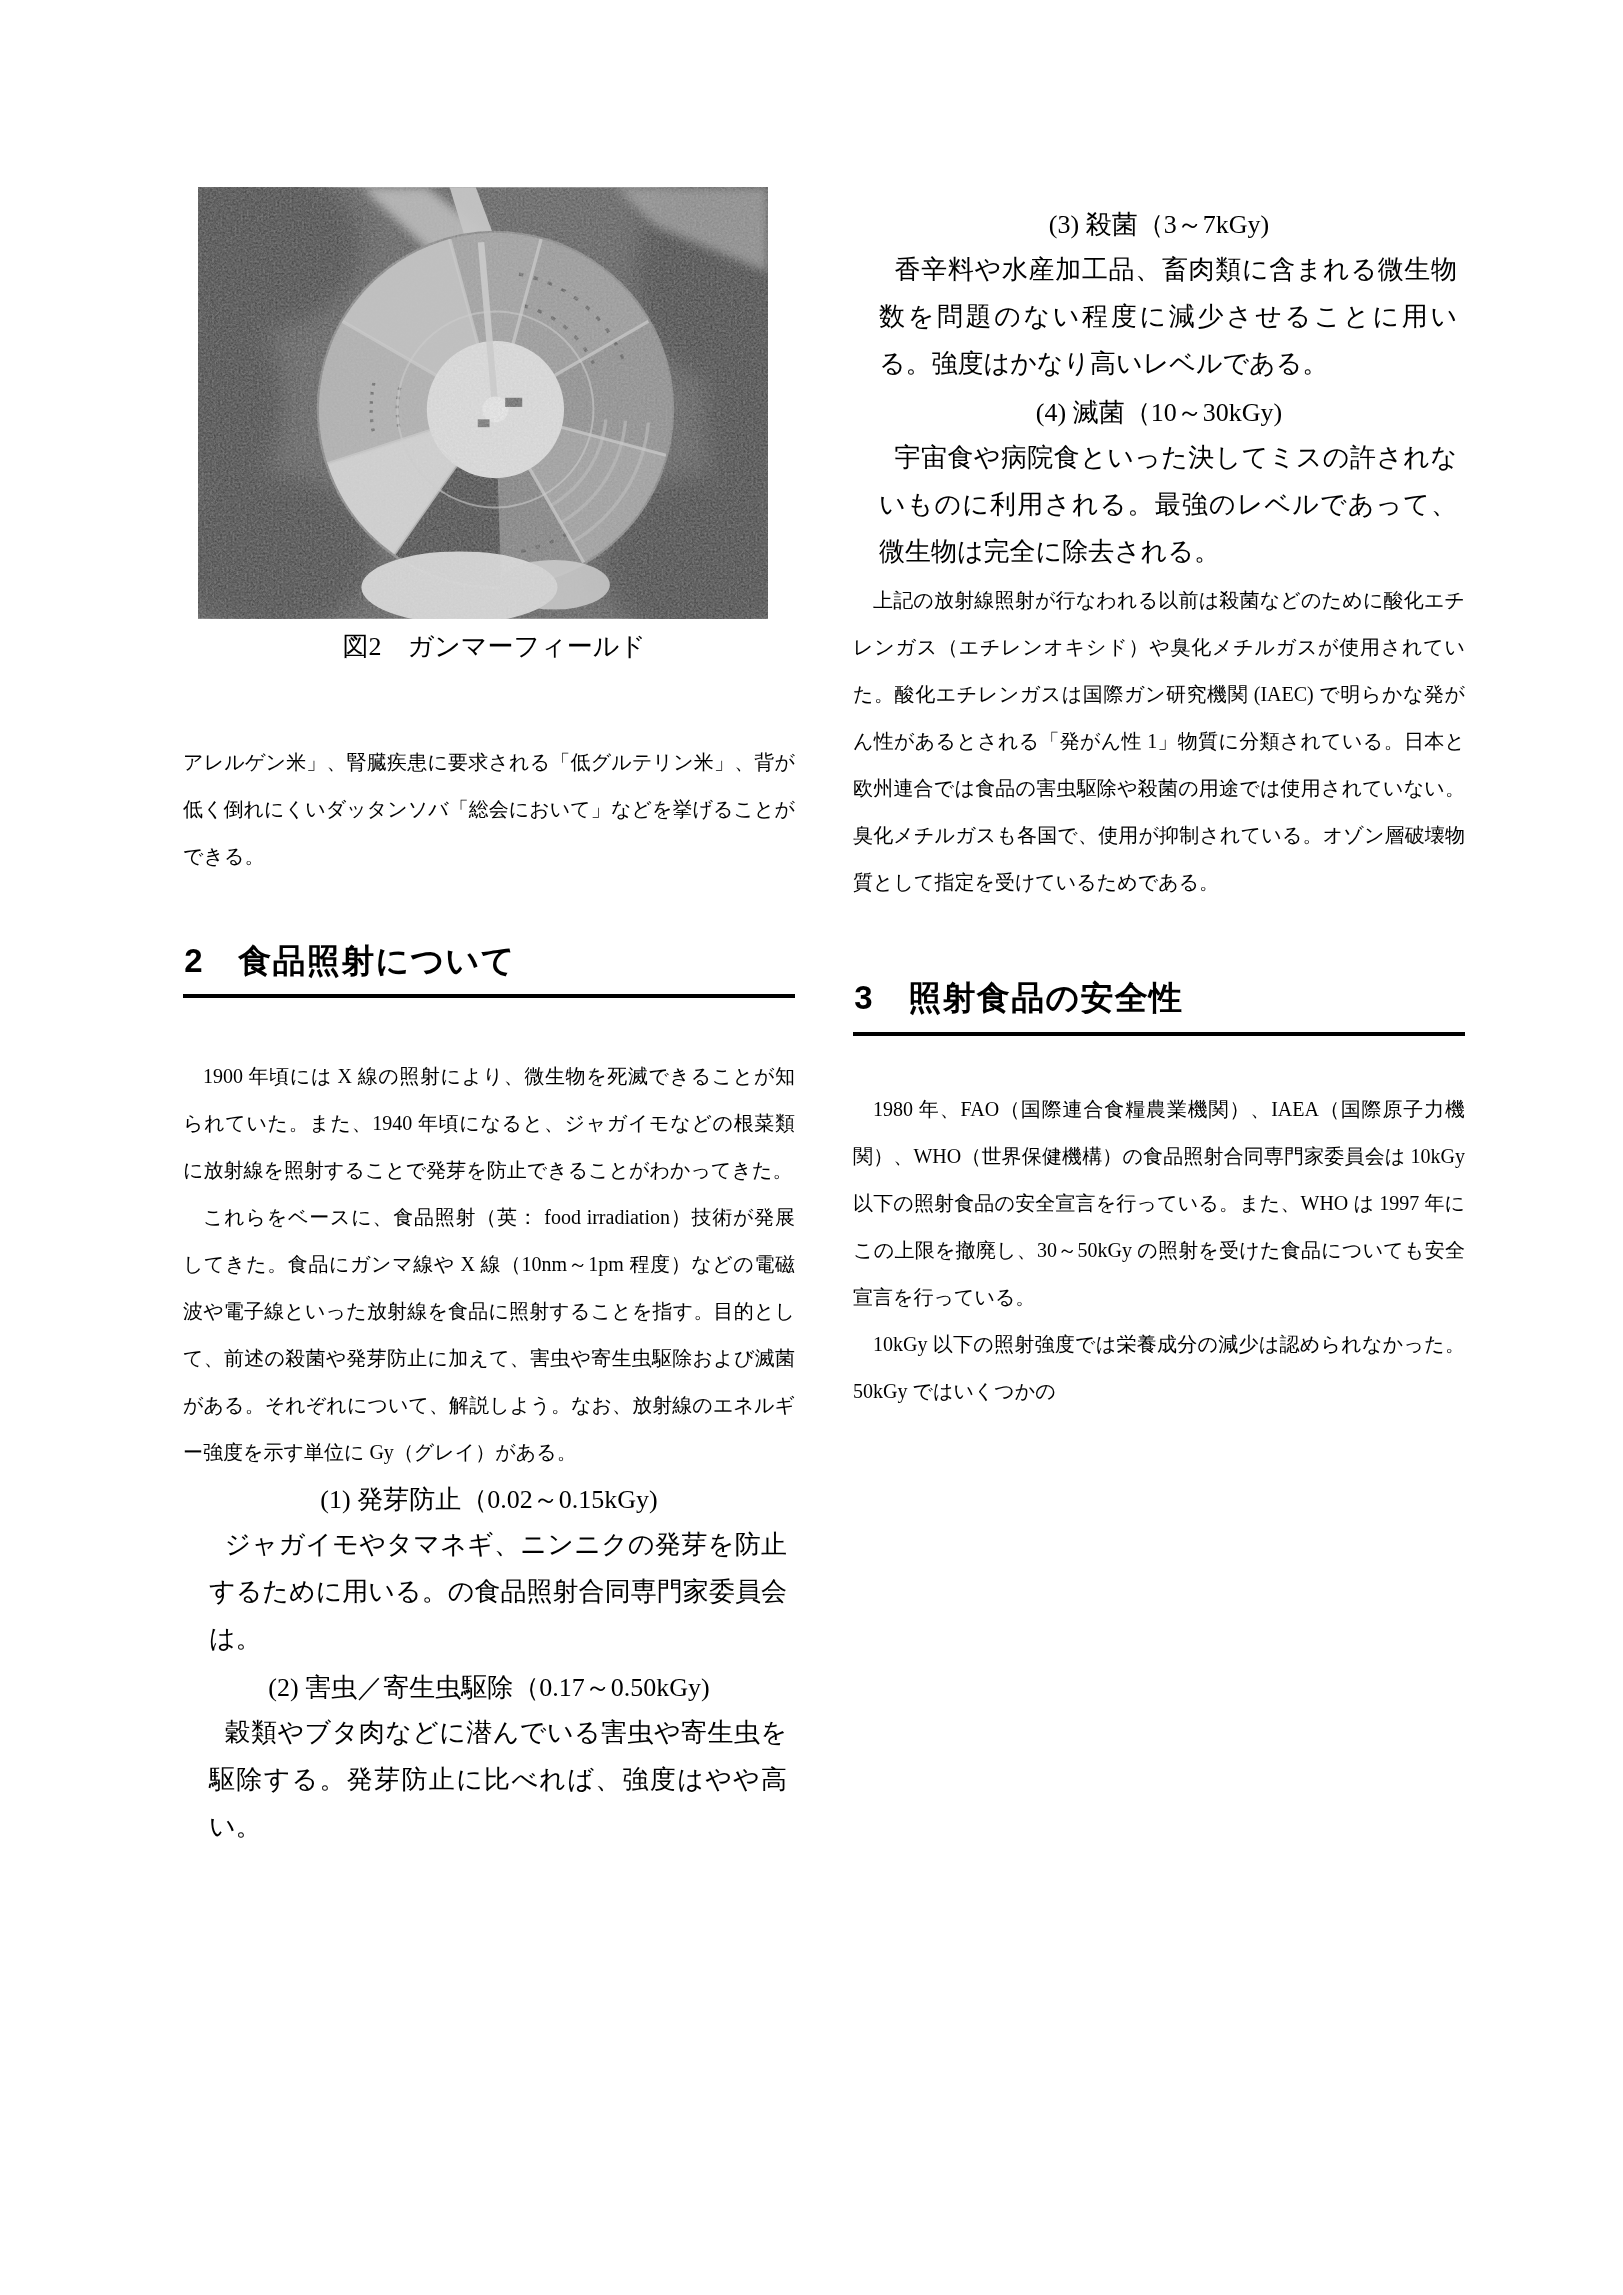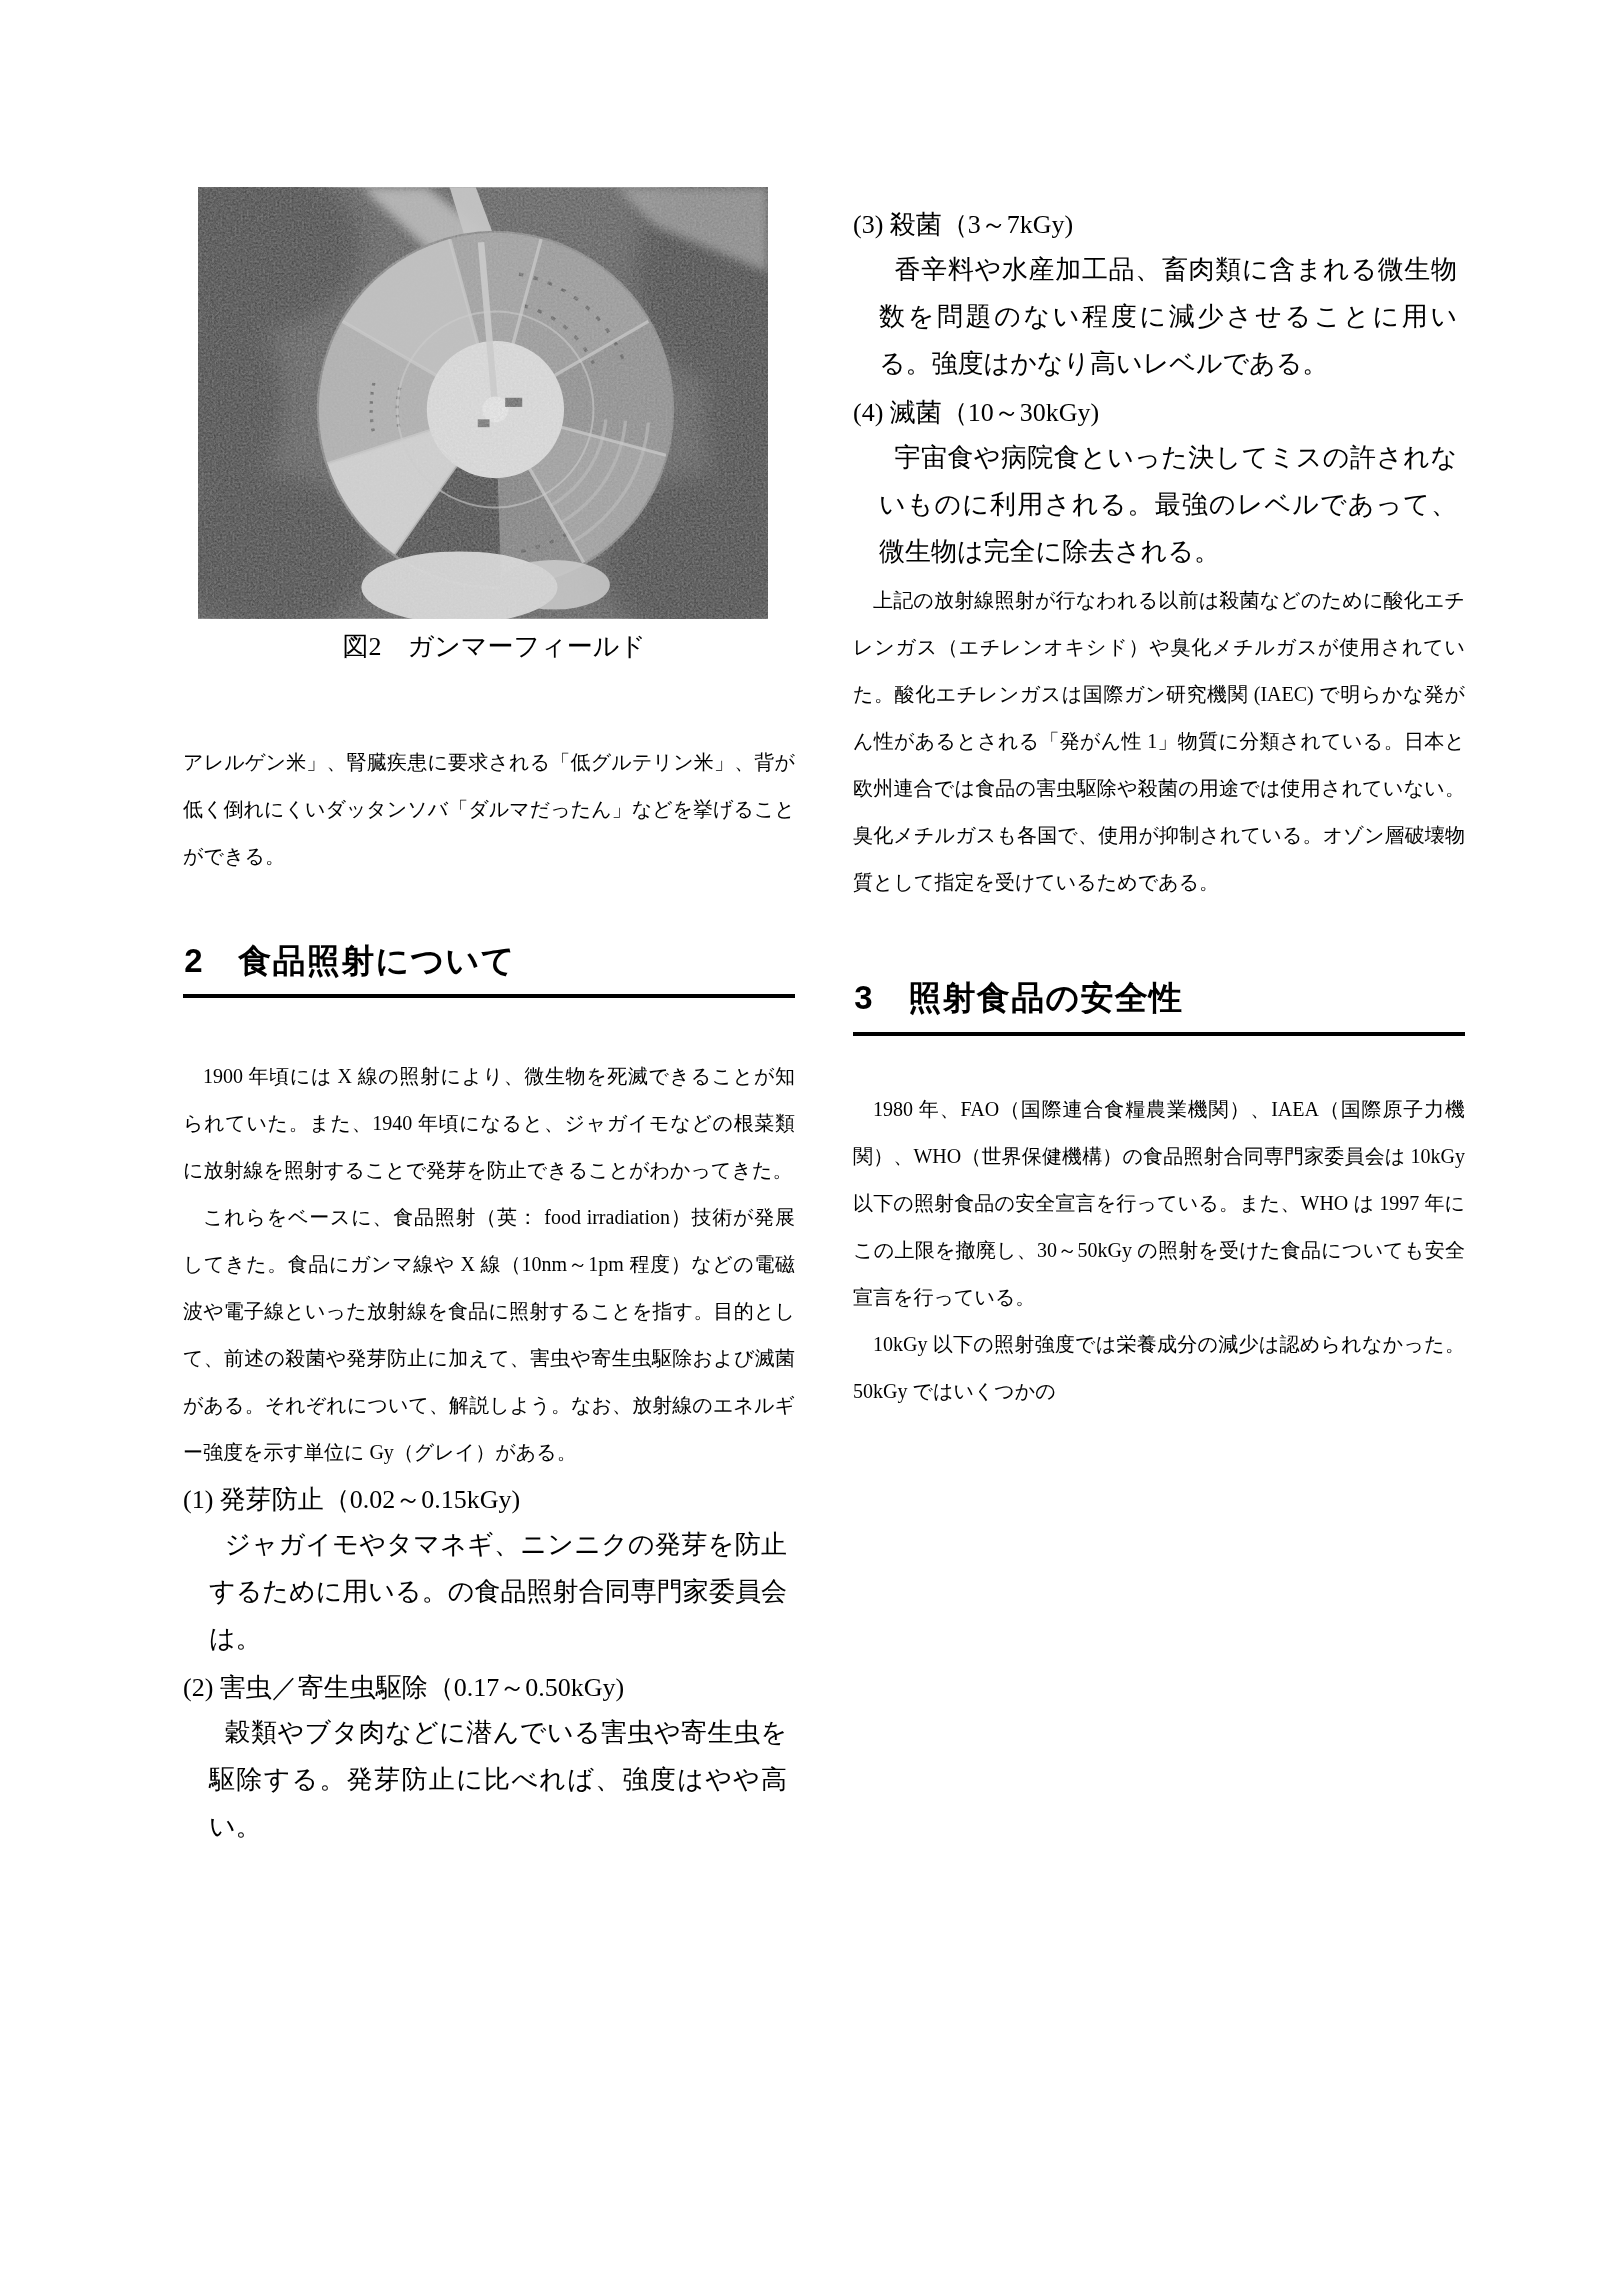--- a/index.html
+++ b/index.html
@@ -21,21 +21,21 @@
     font-size:20px;line-height:47px;
     text-align:justify;margin:0;
     word-break:break-all;
   }
   p.indent{text-indent:1em;}
   p.cont{margin-top:73px;}
 
   
   .item-head{
     font-family:"Liberation Serif","DejaVu Serif",serif;
-    font-size:26px;line-height:47px;margin:0;text-align:left;
+    font-size:26px;line-height:47px;margin:0;text-align:center;
   }
   .item-body{
     font-family:Liberation Mono, monospace;
     font-size:26px;line-height:47px;
     margin:0 8px 0 1em;text-indent:0.6em;
     text-align:justify;word-break:break-all;
   }
 
   
   .section-heading{
@@ -135,21 +135,21 @@
 
             <ellipse cx="400" cy="612" rx="150" ry="55" fill="#e3e3e3" opacity="0.95"></ellipse>
             <ellipse cx="545" cy="608" rx="85" ry="38" fill="#d9d9d9" opacity="0.8"></ellipse>
 
             <rect width="872" height="660" filter="url(#grain)" opacity="0.5"></rect>
           </svg>
         </div>
         <figcaption>図2　ガンマーフィールド</figcaption>
       </figure>
 
-      <p class="body-text cont">アレルゲン米」、腎臓疾患に要求される「低グルテリン米」、背が低く倒れにくいダッタンソバ「ダルマだったん」などを挙げることができる。</p>
+      <p class="body-text cont">アレルゲン米」、腎臓疾患に要求される「低グルテリン米」、背が低く倒れにくいダッタンソバ「総会において」などを挙げることができる。</p>
 
       <h2 class="section-heading">2　食品照射について</h2>
 
       <p class="body-text indent">1900 年頃には X 線の照射により、微生物を死滅できることが知られていた。また、1940 年頃になると、ジャガイモなどの根菜類に放射線を照射することで発芽を防止できることがわかってきた。</p>
       <p class="body-text indent">これらをベースに、食品照射（英： food irradiation）技術が発展してきた。食品にガンマ線や X 線（10nm～1pm 程度）などの電磁波や電子線といった放射線を食品に照射することを指す。目的として、前述の殺菌や発芽防止に加えて、害虫や寄生虫駆除および滅菌がある。それぞれについて、解説しよう。なお、放射線のエネルギー強度を示す単位に Gy（グレイ）がある。</p>
 
       <div class="list-item">
         <p class="item-head">(1) 発芽防止（0.02～0.15kGy)</p>
         <p class="item-body">ジャガイモやタマネギ、ニンニクの発芽を防止するために用いる。の食品照射合同専門家委員会は。</p>
       </div>

